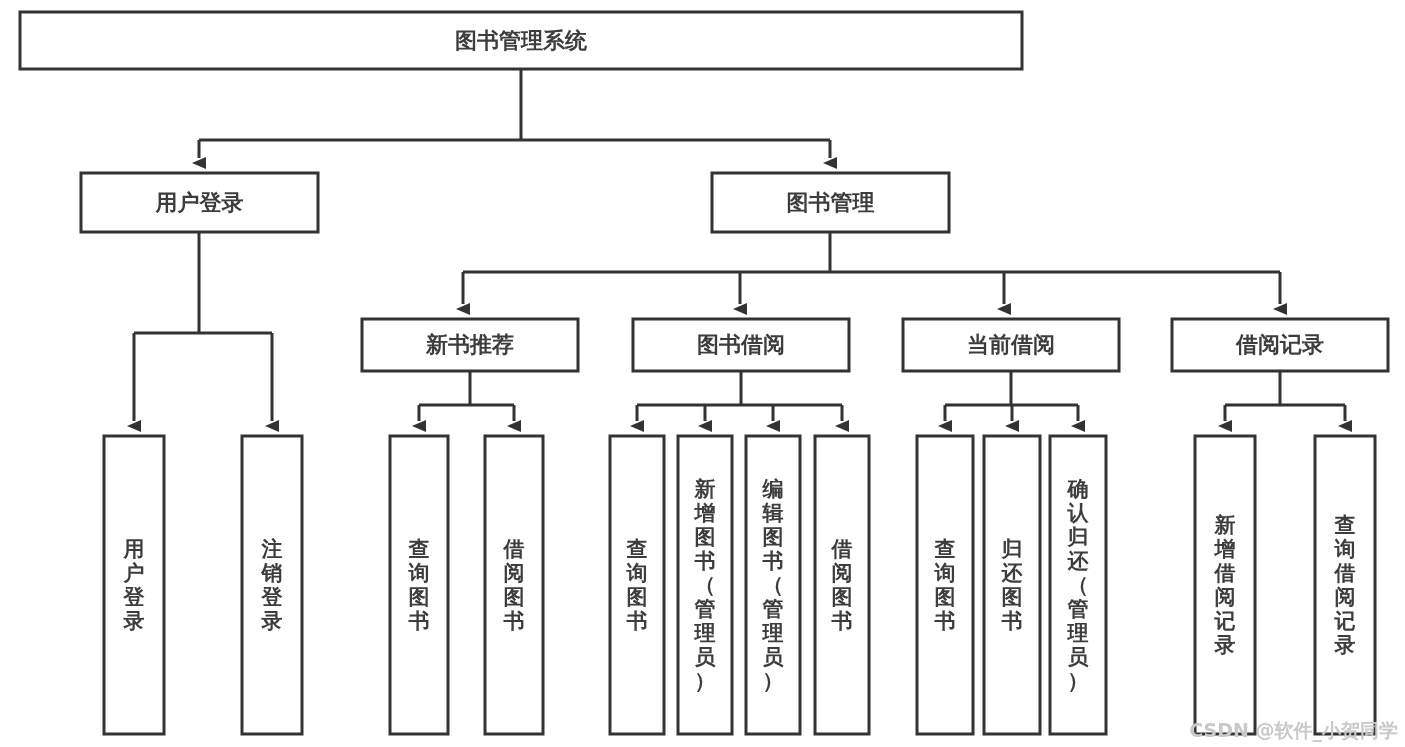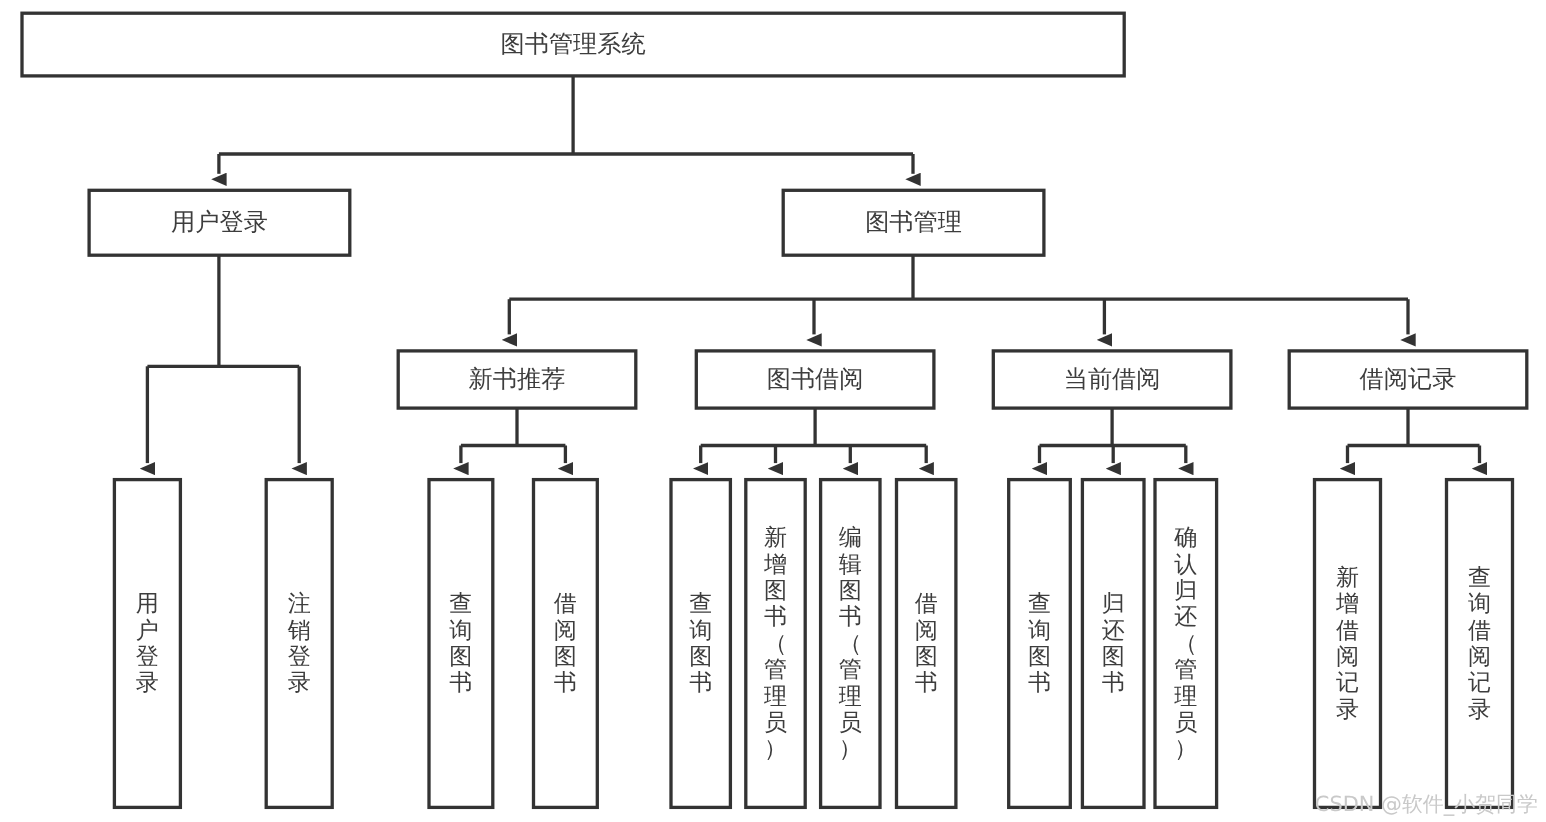--- a/index.html
+++ b/index.html
@@ -13,20 +13,21 @@
     font-family: "DejaVu Sans", "Liberation Sans", sans-serif;
     overflow: hidden;
     position: relative;
   }
   #diagram-root {
     position: absolute;
     left: 0;
     top: 0;
     width: 1405px;
     height: 741px;
+    font-weight: bold;
   }
   svg.diagram {
     display: block;
     width: 1405px;
     height: 747px;
   }
   .node-box {
     fill: #ffffff;
     stroke: #333333;
     stroke-width: 3;

